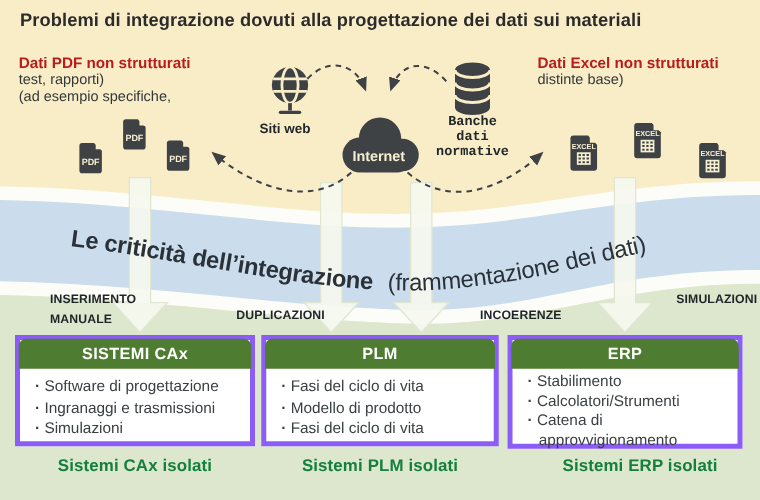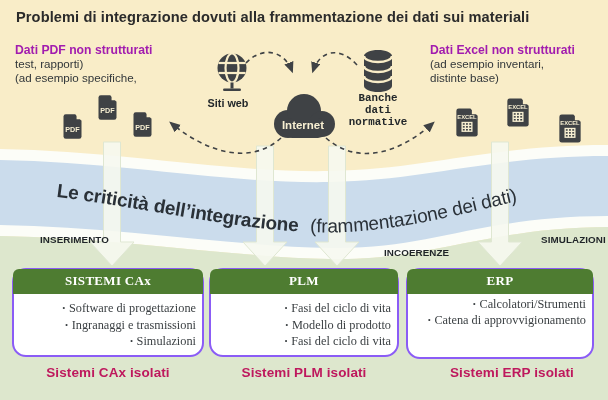--- a/index.html
+++ b/index.html
@@ -9,21 +9,21 @@
     font-family:"Liberation Sans", sans-serif;
   }
   .abs { position:absolute; }
   svg.bg { position:absolute; left:0; top:0; }
 
   .title {
     left:16px; top:9px; width:582px;
     font-size:14.6px; font-weight:bold; color:#2b2b2b; letter-spacing:0.1px;
   }
   .src-block { line-height:14.2px; }
-  .src-heading { font-weight:bold; font-size:12.2px; color:#a21caf; }
+  .src-heading { font-weight:bold; font-size:12.2px; color:#b91c1c; }
   .src-sub { font-size:11.6px; color:#32373a; }
   .pdf-block { left:15px; top:43px; width:190px; }
   .excel-block { left:430px; top:43px; width:170px; }
 
   .icon-label {
     font-weight:bold; font-size:10.8px; color:#22272a; text-align:center; line-height:12px;
   }
   .weblabel { left:196px; top:97px; width:64px; }
   .dblabel  { left:337px; top:92px; width:82px;font-family:Liberation Mono, monospace; }
 
@@ -31,41 +31,41 @@
     font-weight:bold; font-size:9.8px; color:#1f2428;
     line-height:15.5px; letter-spacing:0.1px;margin-left:20px;
   }
   .issue1 { left:20px; top:232px; }
   .issue2 { left:169px; top:245px; }
   .issue3 { left:364px; top:245px; }
   .issue4 { left:521px; top:232px; width:76px; }
 
   .sysbox {
     position:absolute; top:268px; background:#ffffff;
-    border:2px solid #8b5cf6; border-radius:14px; box-sizing:border-box;font-family:Liberation Serif, serif;
+    border:4px solid #8b5cf6; border-radius:0; box-sizing:border-box;
   }
   .box1 { left:12px;  width:192px; height:89px; }
   .box2 { left:209px; width:190px; height:89px; }
   .box3 { left:406px; width:188px; height:91px; }
   .sysbox-header {
     background:#4e7c31; color:#ffffff; font-weight:bold; font-size:13px;
     text-align:center; padding:4px 0 5px 0; letter-spacing:0.3px;
     border-radius:6px 6px 0 0; margin:-1px -1px 0 -1px;
   }
   .sysbox ul {
     list-style:none; margin:6px 0 0 0; padding:0 6px 0 12px;
-    font-size:12.3px; color:#3a3f42; line-height:16.5px;text-align:right;
+    font-size:12.3px; color:#3a3f42; line-height:16.5px;
   }
   .box3 ul { margin-top:3px; line-height:15.5px; }
   .sysbox li { padding-left:9px; text-indent:-9px; }
   .sysbox li::before { content:"·\00a0"; font-weight:bold; color:#3a3f42; }
 
   .caption {
     position:absolute; top:365px; font-weight:bold; font-size:13.5px;
-    color:#be185d; text-align:center; letter-spacing:0.1px;
+    color:#15803d; text-align:center; letter-spacing:0.1px;
   }
   .cap1 { left:12px;  width:192px; }
   .cap2 { left:209px; width:190px; }
   .cap3 { left:416px; width:192px;text-align:center; }
 
   .fileicon { position:absolute; }
 </style>
 </head>
 <body>
 
@@ -103,31 +103,30 @@
     </text>
 
     <g fill="none" stroke="#3f4245" stroke-width="1.6" stroke-dasharray="4.5 4">
       <path d="M246,63 C262,46 284,50 292,71" marker-end="url(#ah)"></path>
       <path d="M357,65 C340,46 320,50 313,71" marker-end="url(#ah)"></path>
       <path d="M281,138 C250,166 206,152 171,123" marker-end="url(#ah)"></path>
       <path d="M326,138 C358,166 400,153 433,123" marker-end="url(#ah)"></path>
     </g>
   </svg>
 
-  <div class="abs title">Problemi di integrazione dovuti alla frammentazione dei dati sui materiali</div>
+  <div class="abs title">Problemi di integrazione dovuti alla progettazione dei dati sui materiali</div>
 
   <div class="abs src-block pdf-block">
     <div class="src-heading">Dati PDF non strutturati</div>
     <div class="src-sub">test, rapporti)</div>
     <div class="src-sub">(ad esempio specifiche,</div>
   </div>
 
   <div class="abs src-block excel-block">
     <div class="src-heading">Dati Excel non strutturati</div>
-    <div class="src-sub">(ad esempio inventari,</div>
     <div class="src-sub">distinte base)</div>
   </div>
 
   <svg class="abs" style="left:210px; top:50px;" width="44" height="46" viewBox="0 0 44 46">
     <circle cx="22" cy="18" r="14.5" fill="#3f4245"></circle>
     <g stroke="#f9edc8" stroke-width="2.2" fill="none">
       <ellipse cx="22" cy="18" rx="6.5" ry="14.5"></ellipse>
       <line x1="8.5" y1="13" x2="35.5" y2="13"></line>
       <line x1="8.5" y1="23" x2="35.5" y2="23"></line>
     </g>
@@ -207,21 +206,23 @@
       <rect x="8" y="16" width="10" height="9"></rect>
       <line x1="11.3" y1="16" x2="11.3" y2="25"></line>
         <line x1="14.6" y1="16" x2="14.6" y2="25"></line>
       <line x1="8" y1="19" x2="18" y2="19"></line>
         <line x1="8" y1="22" x2="18" y2="22"></line>
     </g>
   </svg>
 
   <div class="abs issue issue1">
     <div>INSERIMENTO</div>
-  </div>
+    <div>MANUALE</div>
+  </div>
+  <div class="abs issue issue2">DUPLICAZIONI</div>
   <div class="abs issue issue3">INCOERENZE</div>
   <div class="abs issue issue4">
     <div>SIMULAZIONI</div>
   </div>
 
   <div class="sysbox box1">
     <div class="sysbox-header">SISTEMI CAx</div>
     <ul>
       <li>Software di progettazione</li>
       <li>Ingranaggi e trasmissioni</li>
@@ -232,20 +233,21 @@
     <div class="sysbox-header">PLM</div>
     <ul>
       <li>Fasi del ciclo di vita</li>
       <li>Modello di prodotto</li>
       <li>Fasi del ciclo di vita</li>
     </ul>
   </div>
   <div class="sysbox box3">
     <div class="sysbox-header">ERP</div>
     <ul>
+      <li>Stabilimento</li>
       <li>Calcolatori/Strumenti</li>
       <li>Catena di approvvigionamento</li>
     </ul>
   </div>
 
   <div class="caption cap1">Sistemi CAx isolati</div>
   <div class="caption cap2">Sistemi PLM isolati</div>
   <div class="caption cap3">Sistemi ERP isolati</div>
 
 </div>

